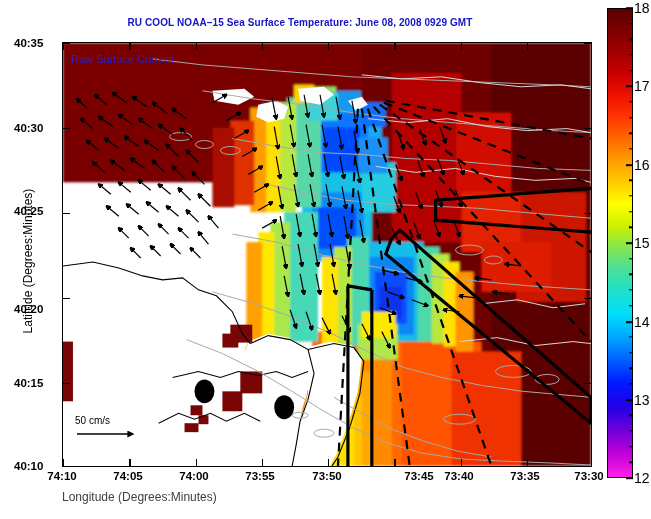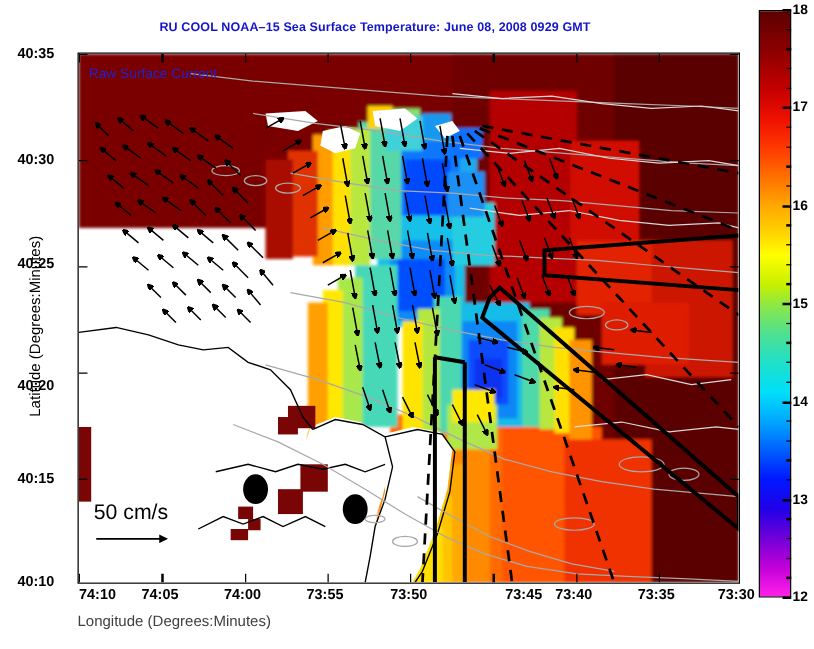--- a/index.html
+++ b/index.html
@@ -73,21 +73,21 @@
     z-index: 6;
   }
 
   
   #vel-scale {
     position: absolute;
     left: 12px;
     bottom: 24px;
     z-index: 7;
     color: #000;
-    font-size: 17px;
+    font-size: 10px;
   }
   #vel-scale .vlabel { display:block; margin-bottom: 2px; }
 
   
   .tick-x {
     position: absolute;
     transform: translateX(-50%);
     font-size: 11.5px;
     color: #000;
     font-weight: bold;
@@ -134,22 +134,22 @@
   #cbar-grad {
     position: absolute;
     left: 0; top: 0;
     width: 100%;
     height: 100%;
   }
   .cb-tick {
     position: absolute;
     left: 634px;
     transform: translateY(-50%);
-    font-size: 11px;
-    font-weight: bold;
+    font-size: 14px;
+    font-weight: normal;
     color: #000;
     white-space: nowrap;
   }
   .cb-tickmark {
     position: absolute;
     left: 626px;
     width: 7px;
     height: 1.6px;
     background: #000;
     transform: translateY(-50%);
@@ -547,21 +547,21 @@
       <div style="position:absolute;top:85px;left:0;height:1.4px;width:7px;background:#000;z-index:5;"></div>
       <div style="position:absolute;top:85px;right:0;height:1.4px;width:7px;background:#000;z-index:5;"></div>
       <div style="position:absolute;top:170px;left:0;height:1.4px;width:7px;background:#000;z-index:5;"></div>
       <div style="position:absolute;top:170px;right:0;height:1.4px;width:7px;background:#000;z-index:5;"></div>
       <div style="position:absolute;top:255px;left:0;height:1.4px;width:7px;background:#000;z-index:5;"></div>
       <div style="position:absolute;top:255px;right:0;height:1.4px;width:7px;background:#000;z-index:5;"></div>
       <div style="position:absolute;top:340px;left:0;height:1.4px;width:7px;background:#000;z-index:5;"></div>
       <div style="position:absolute;top:340px;right:0;height:1.4px;width:7px;background:#000;z-index:5;"></div>
     </div>
 
-  <div class="tick-x" style="left:62px;  top:470px;margin-left:16px;">74:10</div>
+  <div class="tick-x" style="left:62px;  top:470px;">74:10</div>
   <div class="tick-x" style="left:128px; top:470px;">74:05</div>
   <div class="tick-x" style="left:194px; top:470px;">74:00</div>
   <div class="tick-x" style="left:260px; top:470px;">73:55</div>
   <div class="tick-x" style="left:327px; top:470px;">73:50</div>
   <div class="tick-x" style="left:383px; top:470px;margin-left:36px;">73:45</div>
   <div class="tick-x" style="left:459px; top:470px;">73:40</div>
   <div class="tick-x" style="left:525px; top:470px;">73:35</div>
   <div class="tick-x" style="left:589px; top:470px;">73:30</div>
 
   <div class="tick-y" style="left:14px; top:43px;">40:35</div>

